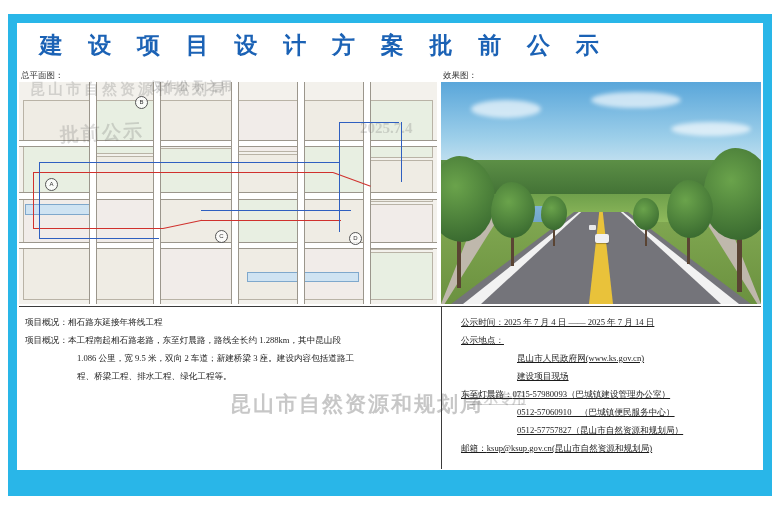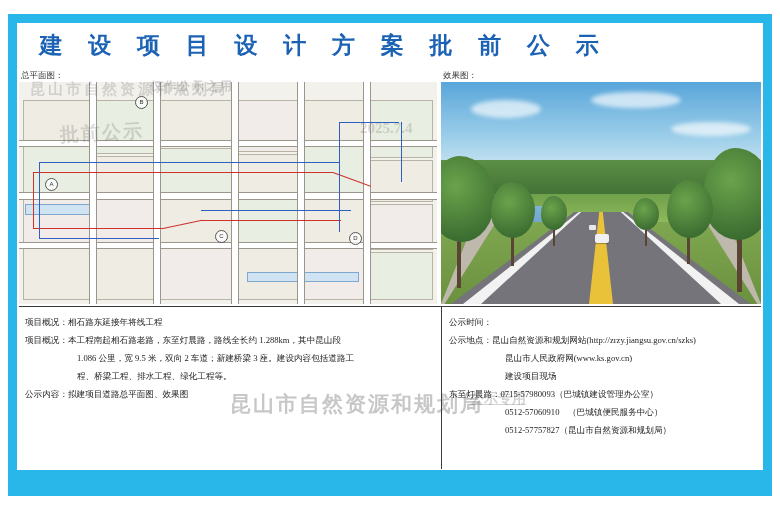--- a/index.html
+++ b/index.html
@@ -210,21 +210,21 @@
   }
   .col {
     position: absolute;
     top: 0;
     font-size: 8.6px;
     line-height: 17px;
     color: #1d1d1d;
     font-family: "Liberation Serif", serif;
   }
   .col-left { left: 6px; width: 408px; padding-top: 7px; }
-  .col-right { left: 430px; width: 308px; padding-top: 7px; }
+  .col-right { left: 442px; width: 308px; padding-top: 7px; text-decoration: underline; }
   .row { display: flex; align-items: flex-start; margin-bottom: 1px; }
   .lbl { flex: 0 0 auto; white-space: nowrap; }
   .val { flex: 1 1 auto; }
   .indent { padding-left: 52px; }
   .indent-r { padding-left: 56px; }
 
   
   .wm {
     position: absolute;
     color: rgba(90,90,90,0.22);
@@ -380,49 +380,49 @@
         <div class="row">
           <span class="lbl">项目概况：</span>
           <span class="val">本工程南起相石路老路，东至灯晨路，路线全长约 1.288km，其中昆山段</span>
         </div>
         <div class="row indent">
           <span class="val">1.086 公里，宽 9.5 米，双向 2 车道；新建桥梁 3 座。建设内容包括道路工</span>
         </div>
         <div class="row indent">
           <span class="val">程、桥梁工程、排水工程、绿化工程等。</span>
         </div>
-        <div class="row">
-          <span class="lbl">公示内容：</span>
-          <span class="val">拟建项目道路总平面图、效果图</span>
-        </div>
       </div>
 
       <div class="col col-right">
         <div class="row">
           <span class="lbl">公示时间：</span>
+          <span class="val">2025 年 7 月 4 日 —— 2025 年 7 月 14 日</span>
         </div>
         <div class="row">
           <span class="lbl">公示地点：</span>
-          <span class="val">昆山自然资源和规划网站(http://zrzy.jiangsu.gov.cn/szks)</span>
         </div>
         <div class="row indent-r">
           <span class="val">昆山市人民政府网(www.ks.gov.cn)</span>
         </div>
         <div class="row indent-r">
           <span class="val">建设项目现场</span>
         </div>
         <div class="row">
           <span class="lbl">东至灯晨路：</span>
           <span class="val">0715-57980093（巴城镇建设管理办公室）</span>
         </div>
         <div class="row indent-r">
           <span class="val">0512-57060910　（巴城镇便民服务中心）</span>
         </div>
         <div class="row indent-r">
           <span class="val">0512-57757827（昆山市自然资源和规划局）</span>
+        </div>
+        <div class="row">
+          <span class="lbl">邮箱：</span>
+          <span class="val">ksup@ksup.gov.cn(昆山市自然资源和规划局)</span>
         </div>
       </div>
     </div>
   </div>
 
   <div class="wm wm1">昆山市自然资源和规划局</div>
   <div class="wm wm2">仅作公示之用</div>
   <div class="wm wm3">批前公示</div>
   <div class="wm wm4">2025.7.4</div>
   <div class="wm wm5">昆山市自然资源和规划局</div>

